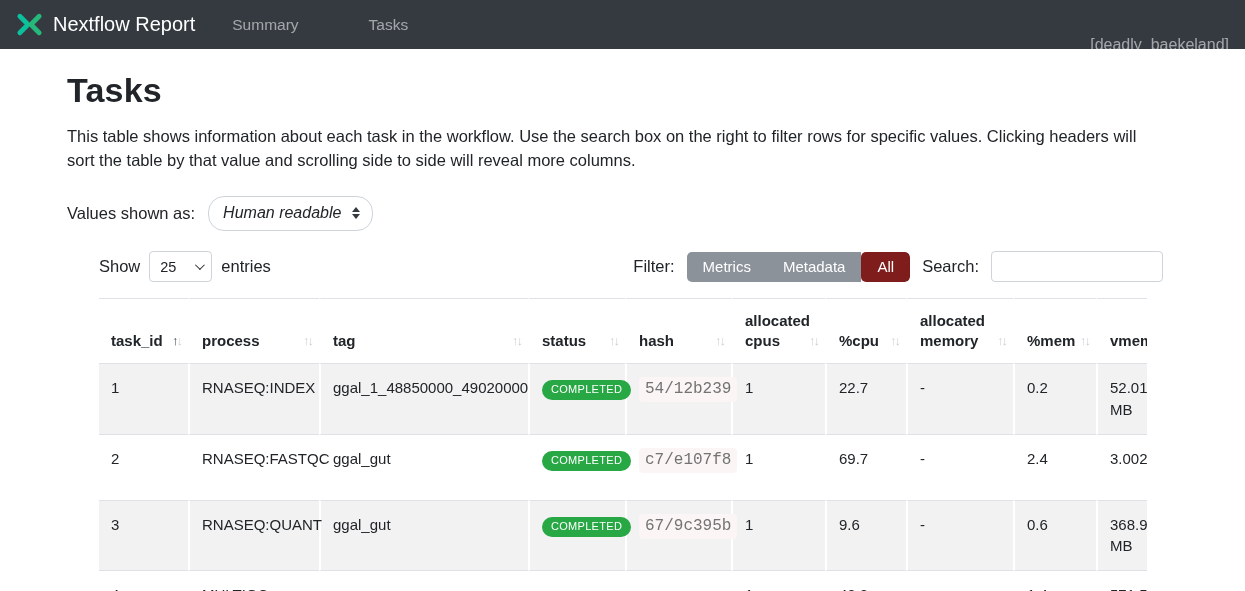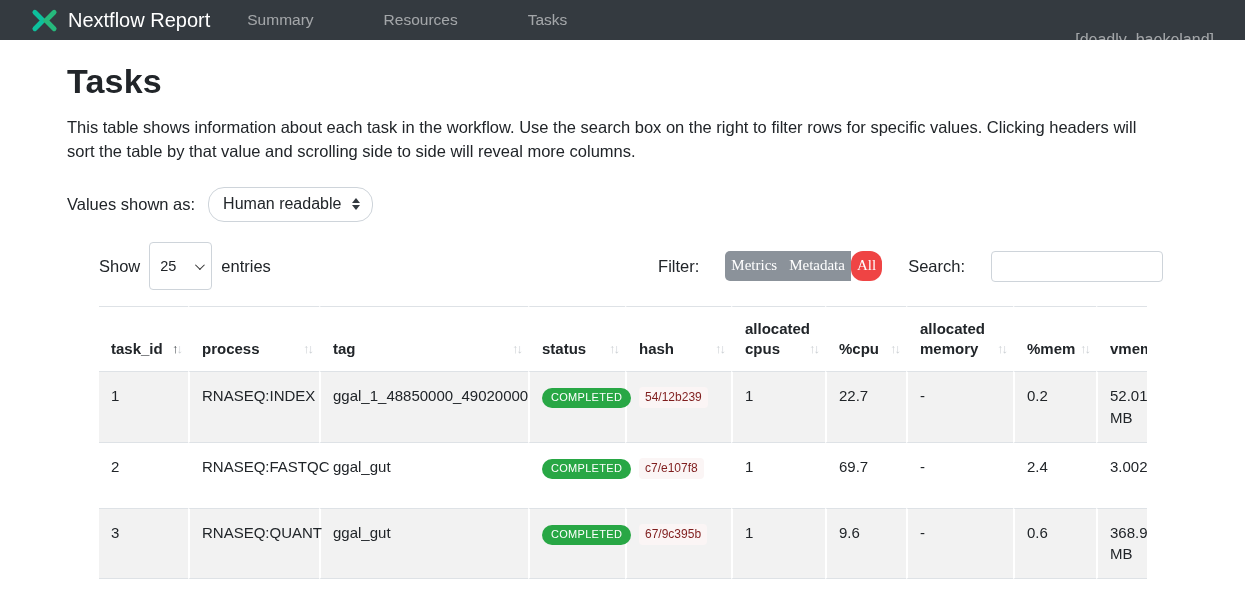--- a/index.html
+++ b/index.html
@@ -5,63 +5,63 @@
   * { box-sizing: border-box; }
   html,body { margin:0; padding:0; }
   body {
     width:1245px; height:591px; overflow:hidden;
     background:#fff; color:#212529;
     font-family:"Liberation Sans", sans-serif;
   }
 
   
   .navbar {
-    height:40px; background:#343a40; display:flex; align-items:center;
-    padding:0 31px;
+    height:49px; background:#343a40; display:flex; align-items:center;
+    padding:0 16px;
   }
   .brand { display:flex; align-items:center; gap:10px; color:#fff;
     font-size:20px; font-weight:500; margin-right:22px; cursor:pointer; }
   .nav-links { display:flex; align-items:center;gap:40px; }
   .nav-link { color:rgba(255,255,255,.55); font-size:15.5px; padding:8px 15px; cursor:pointer; }
   .nav-spacer { flex:1; }
   .run-name { color:rgba(255,255,255,.55); font-size:16px;margin-top:40px; }
 
   
   .main { padding:14px 82px 0 67px; }
   h1.page-title { margin:8px 0 14px; font-size:34px; font-weight:600; letter-spacing:.2px; }
   .page-desc { margin:0 0 24px; font-size:16.5px; line-height:1.46; max-width:1100px; }
 
   .values-row { display:flex; align-items:center; gap:13px; font-size:16.5px; margin-bottom:20px;margin-top:20px; }
   .pseudo-select {
     border:1px solid #ced4da; border-radius:16px; background:#fff;
     padding:7px 12px 8px 14px; font-size:16px; color:#212529;
-    display:flex; align-items:center; gap:11px; cursor:pointer;
+    display:flex; align-items:center; gap:11px; cursor:pointer;font-style:italic;
   }
   .updown { display:inline-flex; flex-direction:column; gap:2px; }
   .updown i { display:block; width:0; height:0; border-left:4.5px solid transparent; border-right:4.5px solid transparent; }
   .updown .up   { border-bottom:5px solid #343a40; }
   .updown .down { border-top:5px solid #343a40; }
 
   
   .dt-wrapper { margin-left:32px; }
   .controls-row { display:flex; align-items:center; justify-content:space-between; margin-bottom:16px; }
   .length-ctl { display:flex; align-items:center; gap:9px; font-size:16.5px; }
   .length-select {
-    width:63px; height:48px; border:1px solid #ced4da; border-radius:4px; background:#fff;
+    width:63px; height:31px; border:1px solid #ced4da; border-radius:4px; background:#fff;
     display:flex; align-items:center; justify-content:space-between;
     padding:0 9px 0 10px; font-size:14.5px; cursor:pointer;
   }
   .chev { width:7px; height:7px; border-right:1.6px solid #333; border-bottom:1.6px solid #333;
     transform:rotate(45deg) translateY(-2px); }
-  .right-ctls { display:flex; align-items:center; gap:26px; }
+  .right-ctls { display:flex; align-items:center; gap:12px; }
   .filter-label, .search-label { font-size:16.5px; }
   .btn-group { display:flex; border-radius:5px; overflow:hidden; }
-  .fbtn { border:none; color:#fff; background:#8b929a; font-size:15px; padding:6px 6px 7px;
-    font-family:Liberation Serif, serif; cursor:pointer; }
-  .fbtn.active { background:#ef4444; border-radius:12px; }
+  .fbtn { border:none; color:#fff; background:#8b929a; font-size:15px; padding:6px 16px 7px;
+    font-family:Liberation Sans, sans-serif; cursor:pointer; }
+  .fbtn.active { background:#7f1d1d; border-radius:5px; }
   .search-input { width:172px; height:31px; border:1px solid #ced4da; border-radius:4px;
     padding:0 8px; font-size:14px; font-family:inherit; outline:none; }
 
   
   .table-clip { width:1048px; overflow:hidden; }
   table.tasks { border-collapse:separate; border-spacing:0; table-layout:fixed; width:1073px; }
   col.c-taskid {width:89px;} col.c-process{width:131px;} col.c-tag{width:209px;}
   col.c-status {width:97px;} col.c-hash{width:106px;} col.c-cpus{width:94px;}
   col.c-pcpu {width:81px;} col.c-mem{width:107px;} col.c-pmem{width:83px;} col.c-vmem{width:76px;}
   th, td { border-top:1px solid #dee2e6; border-left:2px solid #fff; text-align:left;margin-top:41px; }
@@ -73,40 +73,39 @@
   td { height:66px; vertical-align:top; padding:13px 12px; font-size:15px; line-height:1.45; }
   tr.striped td { background:#f2f2f2; }
   .sort-icon { position:absolute; right:7px; bottom:13px; font-size:13px; font-weight:400;
     color:#ccd0d4; letter-spacing:-2px; }
   .sort-icon .active { color:#43484d; }
   .badge-success {
     display:inline-block; background:#28a745; color:#fff; font-size:11px; font-weight:400;
     letter-spacing:.3px; padding:4px 9px 5px; border-radius:10px; line-height:1;
   }
   code.hash {
-    font-family:Liberation Sans, sans-serif; font-size:12px; color:#7f1d1d;
+    font-family:Liberation Mono, monospace; font-size:16px; color:#737373;
     background:#fbf5f5; padding:3px 6px 4px; border-radius:4px; cursor:pointer;
   }
 </style>
 </head>
 <body>
 
 <nav class="navbar">
   <div class="brand">
     <span style="display:inline-flex;">
       <svg width="27" height="27" viewBox="0 0 28 28">
         <path d="M4 5.5 L12.5 14 L4 22.5" stroke="#0dc09d" stroke-width="5" fill="none" stroke-linecap="round"></path>
         <path d="M24 5.5 L15.5 14 L24 22.5" stroke="#26b97c" stroke-width="5" fill="none" stroke-linecap="round"></path>
       </svg>
     </span>
     <span>Nextflow Report</span>
   </div>
   <div class="nav-links">
     <span class="nav-link">Summary</span>
-    <span class="nav-link">Resources</span>
     <span class="nav-link">Tasks</span>
   </div>
   <div class="nav-spacer"></div>
   <span class="run-name">[deadly_baekeland]</span>
 </nav>
 
 <div class="main">
 
   <h1 class="page-title">Tasks</h1>
   <p class="page-desc">This table shows information about each task in the workflow. Use the search box on the right to filter rows for specific values. Clicking headers will sort the table by that value and scrolling side to side will reveal more columns.</p>

